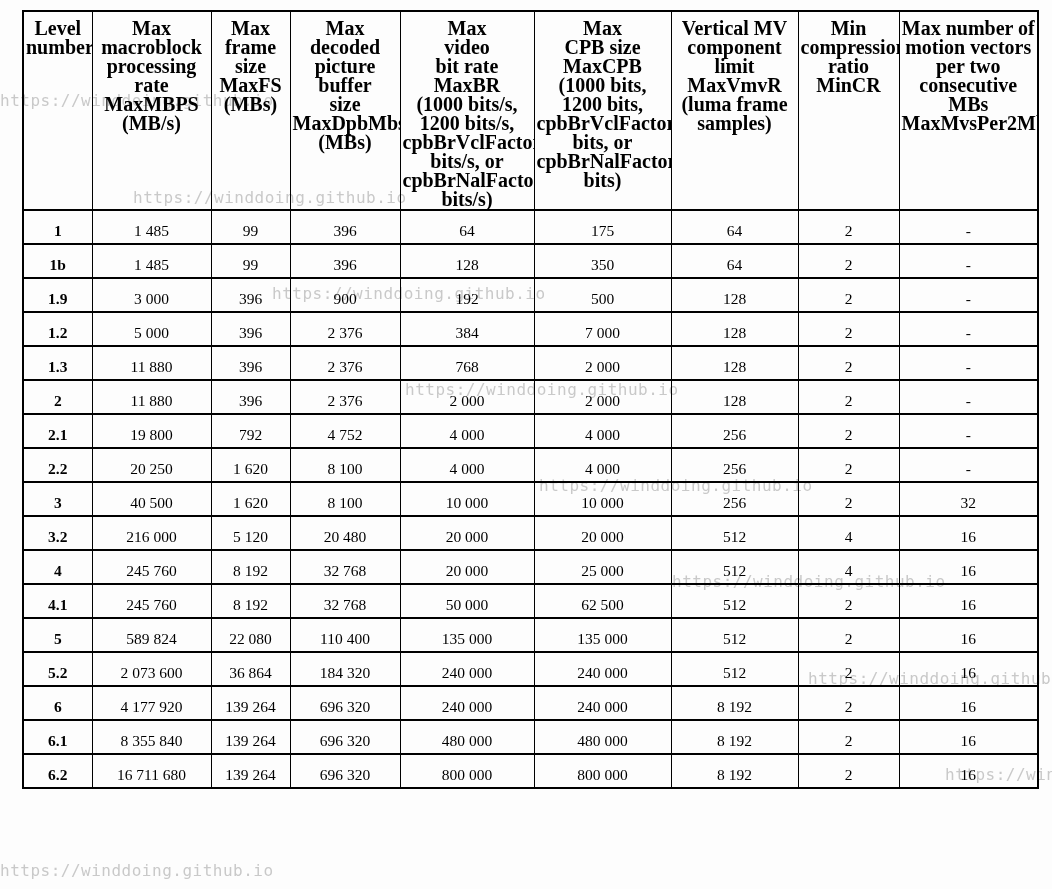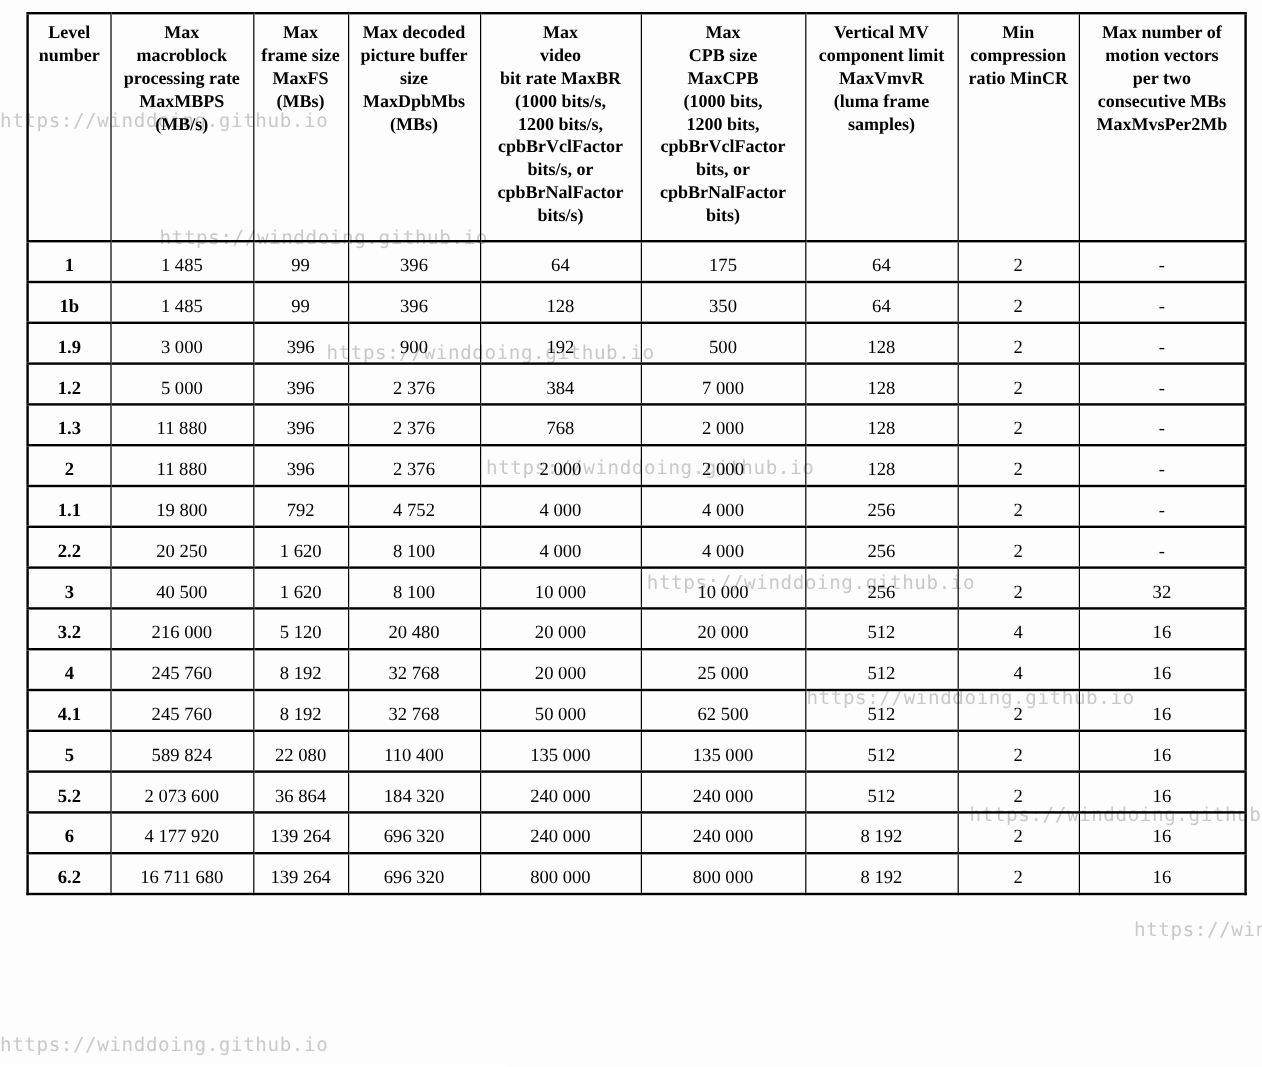--- a/index.html
+++ b/index.html
@@ -38,21 +38,21 @@
     border-top: 2px solid #000;
     background: transparent;
     text-align: center;
     overflow: hidden;
   }
   table.levels th {
     vertical-align: top;
     height: 181px;
     padding: 7px 2px 0 2px;
     font-weight: bold;
-    font-size: 15px;
+    font-size: 20px;
     line-height: 19px;
     white-space: pre-line;
   }
   table.levels td {
     height: 25px;
     padding: 7px 2px 0 2px;
     vertical-align: middle;
     font-size: 15.5px;
   }
   table.levels td.lvl { font-weight: bold; }
@@ -198,21 +198,21 @@
           <td>11 880</td>
           <td>396</td>
           <td>2 376</td>
           <td>2 000</td>
           <td>2 000</td>
           <td>128</td>
           <td>2</td>
           <td>-</td>
         </tr>
         <tr>
-          <td class="lvl">1.1</td>
+          <td class="lvl">2.1</td>
           <td>19 800</td>
           <td>792</td>
           <td>4 752</td>
           <td>4 000</td>
           <td>4 000</td>
           <td>256</td>
           <td>2</td>
           <td>-</td>
         </tr>
         <tr>
@@ -297,20 +297,31 @@
           <td>4 177 920</td>
           <td>139 264</td>
           <td>696 320</td>
           <td>240 000</td>
           <td>240 000</td>
           <td>8 192</td>
           <td>2</td>
           <td>16</td>
         </tr>
         <tr>
+          <td class="lvl">6.1</td>
+          <td>8 355 840</td>
+          <td>139 264</td>
+          <td>696 320</td>
+          <td>480 000</td>
+          <td>480 000</td>
+          <td>8 192</td>
+          <td>2</td>
+          <td>16</td>
+        </tr>
+        <tr>
           <td class="lvl">6.2</td>
           <td>16 711 680</td>
           <td>139 264</td>
           <td>696 320</td>
           <td>800 000</td>
           <td>800 000</td>
           <td>8 192</td>
           <td>2</td>
           <td>16</td>
         </tr>

